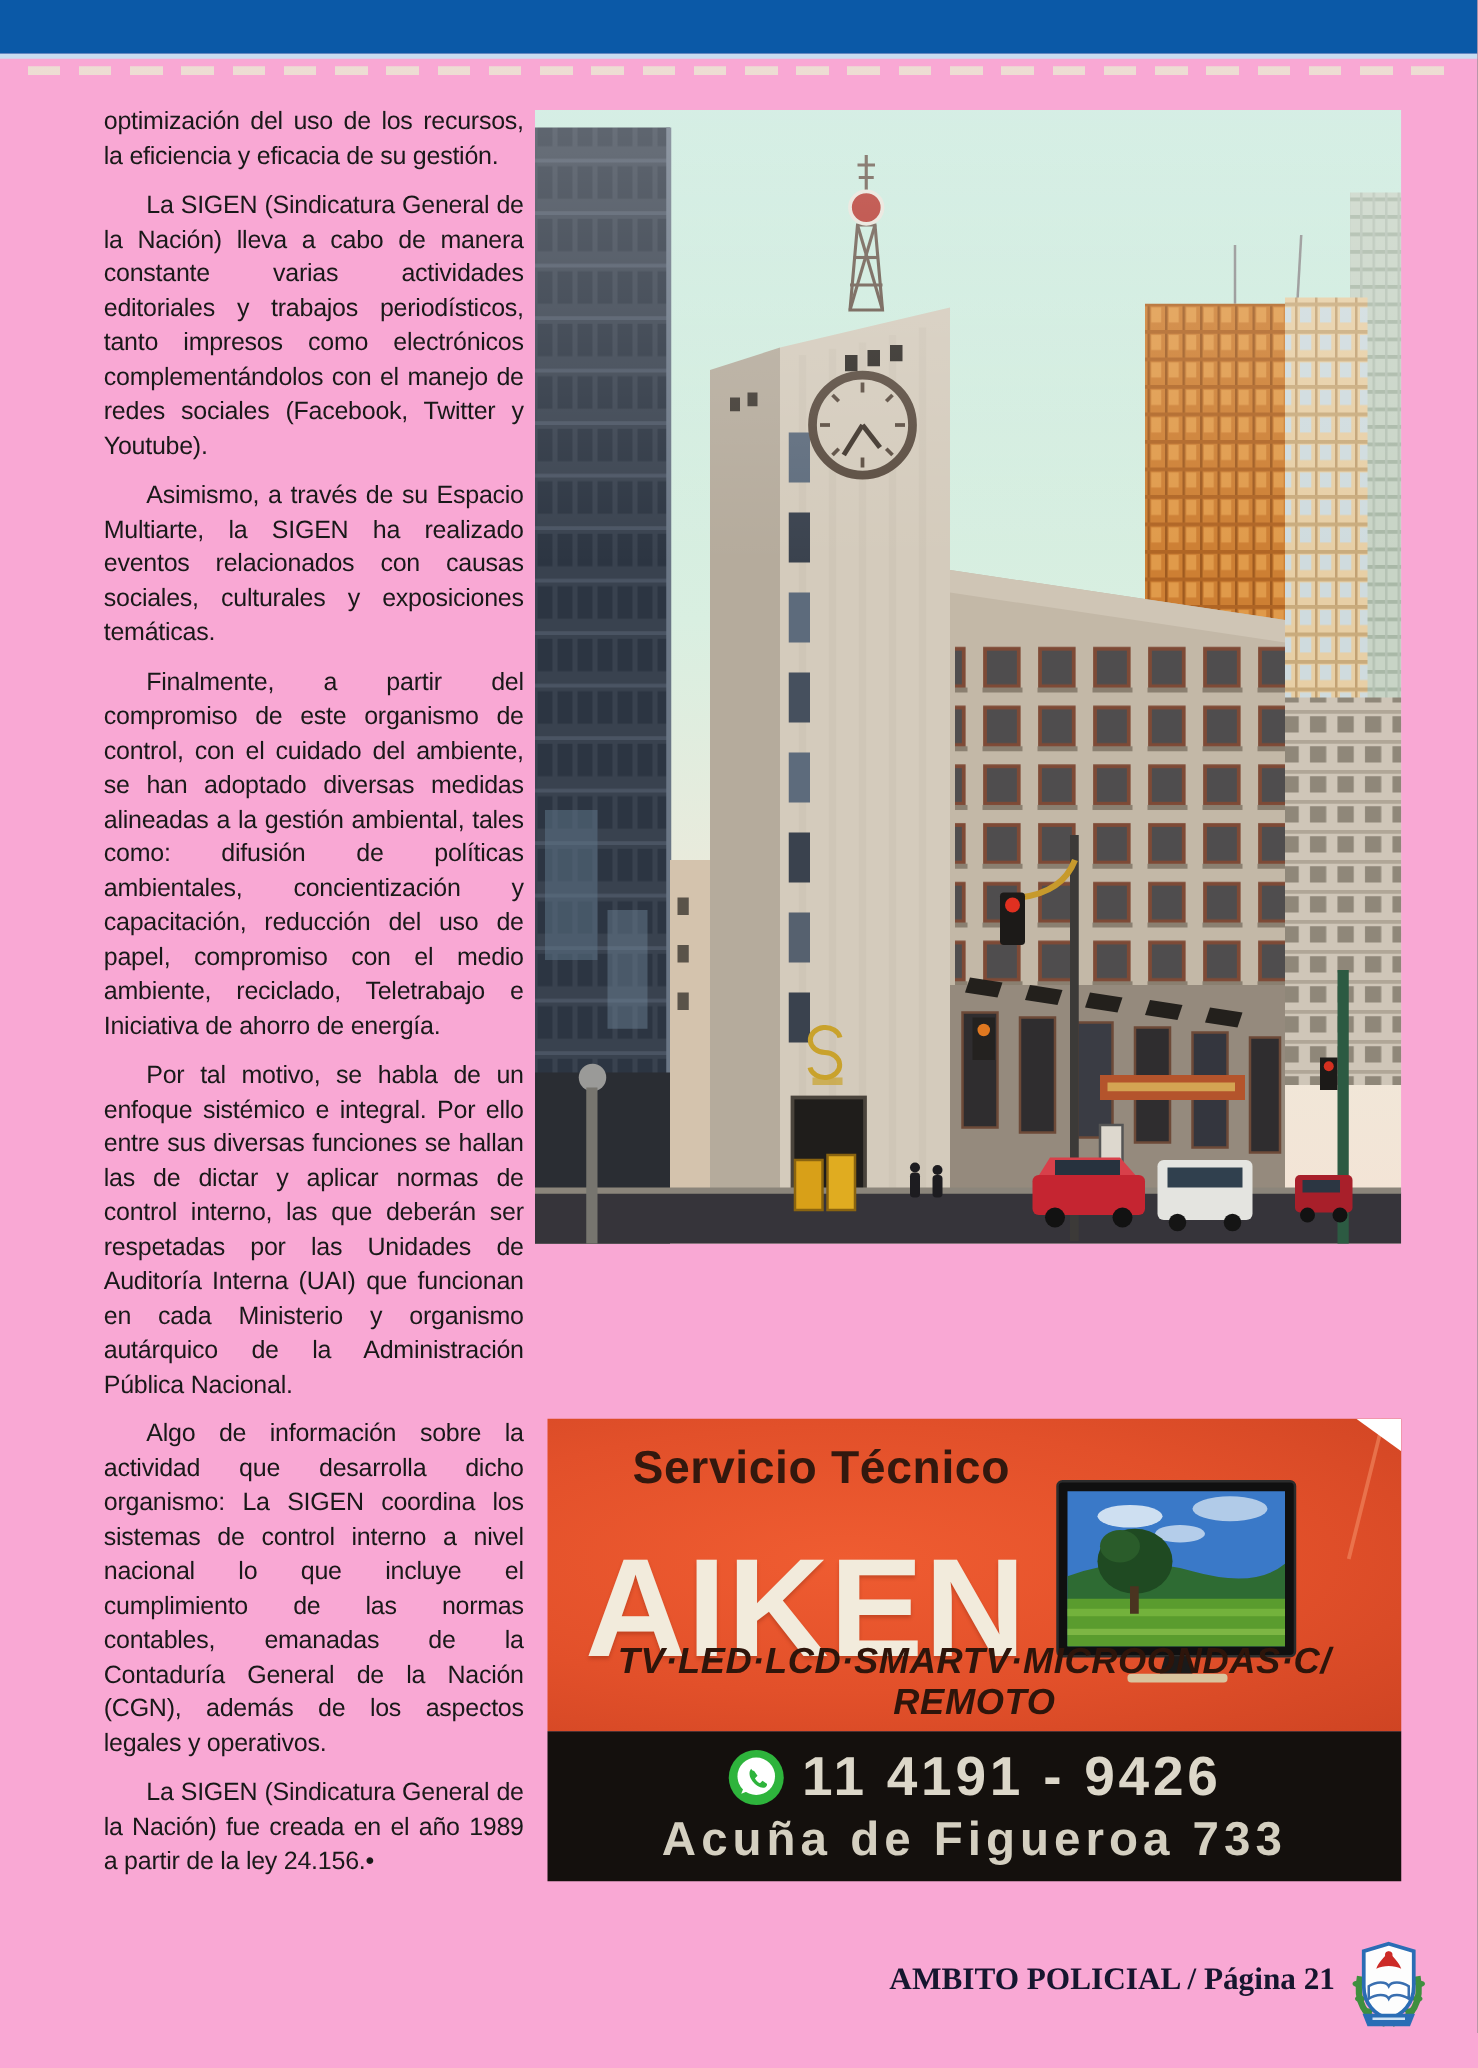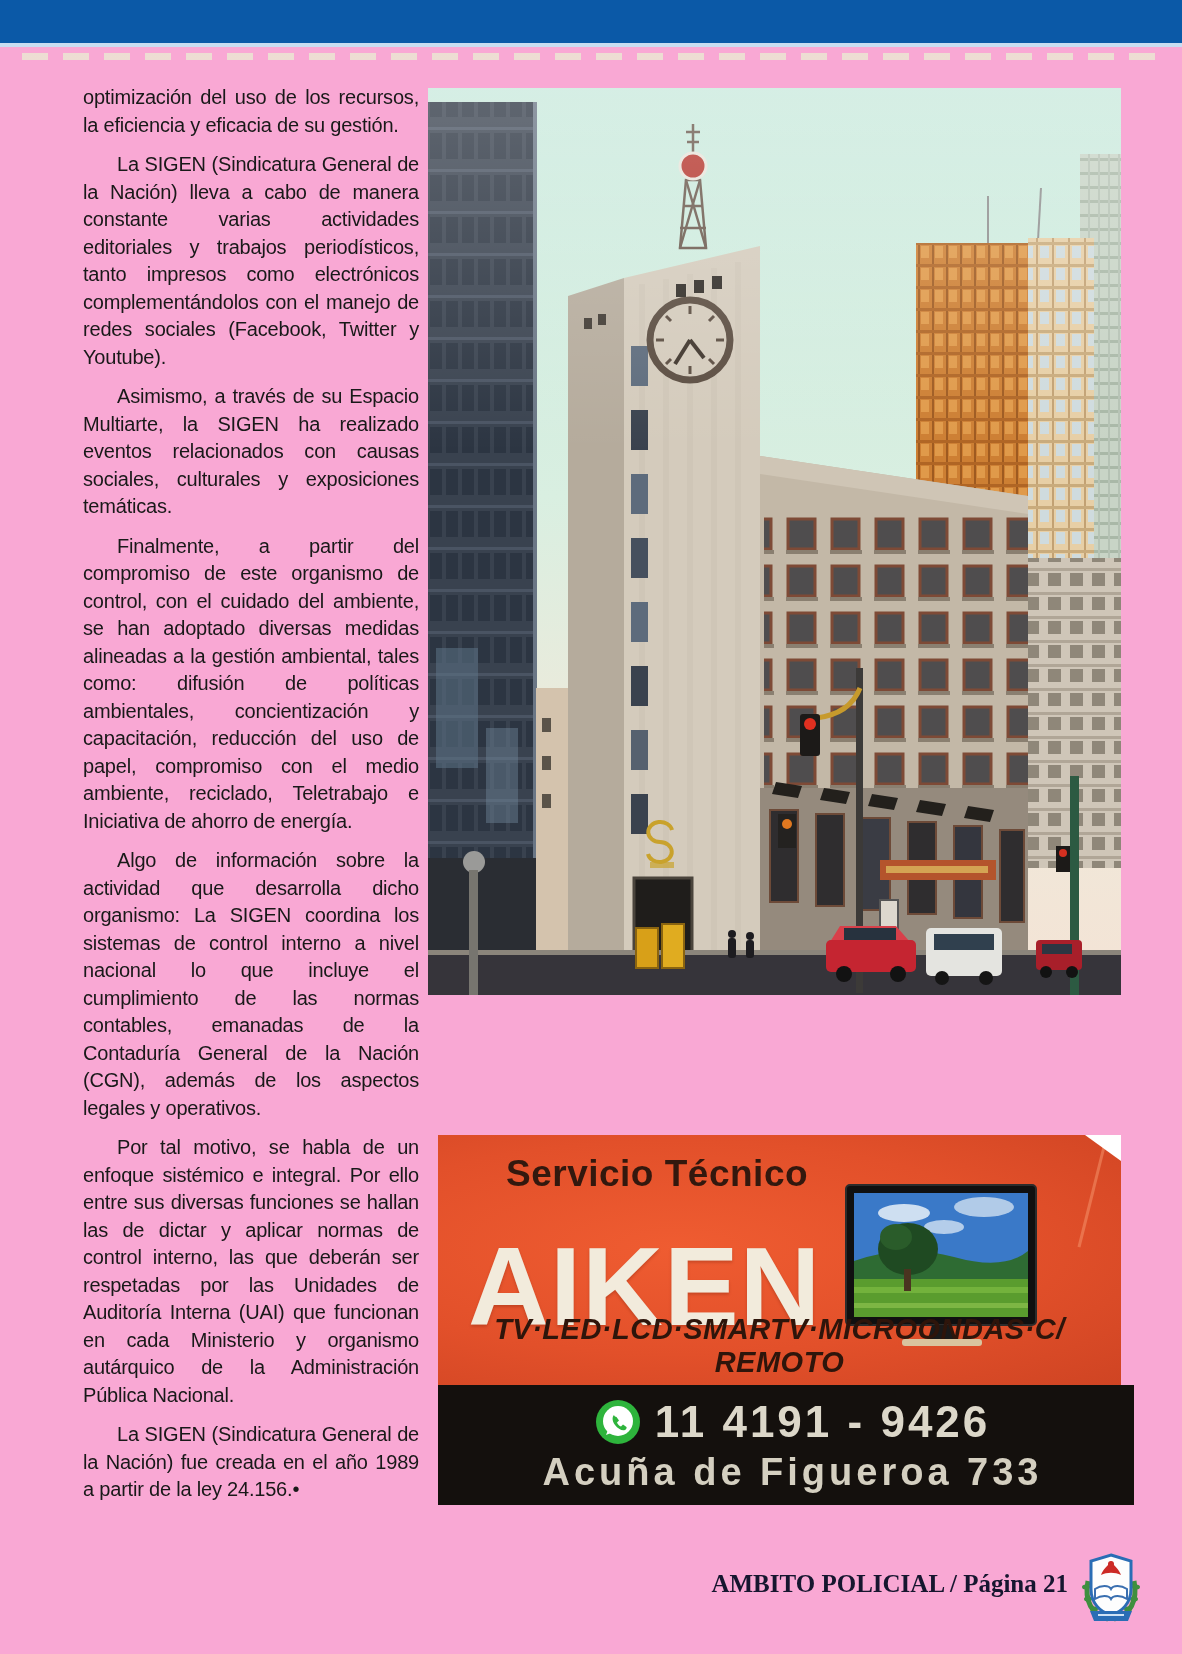--- a/index.html
+++ b/index.html
@@ -43,21 +43,21 @@
     position:absolute;left:30px;top:96px;font-size:112px;font-weight:bold;color:#f2ebdc;
     line-height:1;letter-spacing:1px;text-shadow:0 2px 3px rgba(90,20,5,.25);
   }
   .ad-products{
     position:absolute;left:0;bottom:6px;width:100%;text-align:center;
     font-size:29px;font-weight:bold;font-style:italic;color:#2e150b;letter-spacing:0.5px;
   }
   .ad-tv{position:absolute;left:406px;top:48px;width:198px;height:180px;}
   .ad-black{
     position:relative;width:683px;height:120px;background:#14100d;
-    display:flex;flex-direction:column;align-items:center;justify-content:center;gap:4px;padding-left:13px;
+    display:flex;flex-direction:column;align-items:center;justify-content:center;gap:4px;
   }
   .ad-phone-row{display:flex;align-items:center;gap:14px;}
   .ad-phone{font-size:44px;font-weight:bold;color:#dcd7c9;letter-spacing:3px;}
   .ad-address{font-size:38px;font-weight:bold;color:#d4cfc0;letter-spacing:4px;}
   .wa-icon{width:46px;height:46px;}
   
   .footer-text{
     position:absolute;right:114px;top:1570px;
     font-family:"Liberation Serif",serif;font-weight:bold;font-size:25px;color:#16162f;
   }
@@ -70,22 +70,22 @@
 
   <div class="topbar"></div>
   <div class="topbar-underline"></div>
   <div class="dash-row"></div>
 
   <div class="article">
     <p class="first">optimización del uso de los recursos, la eficiencia y eficacia de su gestión.</p>
     <p>La SIGEN (Sindicatura General de la Nación) lleva a cabo de manera constante varias actividades editoriales y trabajos periodísticos, tanto impresos como electrónicos complementándolos con el manejo de redes sociales (Facebook, Twitter y Youtube).</p>
     <p>Asimismo, a través de su Espacio Multiarte, la SIGEN ha realizado eventos relacionados con causas sociales, culturales y exposiciones temáticas.</p>
     <p>Finalmente, a partir del compromiso de este organismo de control, con el cuidado del ambiente, se han adoptado diversas medidas alineadas a la gestión ambiental, tales como: difusión de políticas ambientales, concientización y capacitación, reducción del uso de papel, compromiso con el medio ambiente, reciclado, Teletrabajo e Iniciativa de ahorro de energía.</p>
+    <p>Por tal motivo, se habla de un enfoque sistémico e integral. Por ello entre sus diversas funciones se hallan las de dictar y aplicar normas de control interno, las que deberán ser respetadas por las Unidades de Auditoría Interna (UAI) que funcionan en cada Ministerio y organismo autárquico de la Administración Pública Nacional.</p>
     <p>Algo de información sobre la actividad que desarrolla dicho organismo: La SIGEN coordina los sistemas de control interno a nivel nacional lo que incluye el cumplimiento de las normas contables, emanadas de la Contaduría General de la Nación (CGN), además de los aspectos legales y operativos.</p>
-    <p>Por tal motivo, se habla de un enfoque sistémico e integral. Por ello entre sus diversas funciones se hallan las de dictar y aplicar normas de control interno, las que deberán ser respetadas por las Unidades de Auditoría Interna (UAI) que funcionan en cada Ministerio y organismo autárquico de la Administración Pública Nacional.</p>
     <p>La SIGEN (Sindicatura General de la Nación) fue creada en el año 1989 a partir de la ley 24.156.•</p>
   </div>
 
   <div class="photo">
     <svg viewBox="0 0 693 907" preserveAspectRatio="none">
       <defs>
         <linearGradient id="sky" x1="0" y1="0" x2="0" y2="1">
           <stop offset="0" stop-color="#c8e9dc"></stop>
             <stop offset="0.45" stop-color="#d9efe1"></stop>
           <stop offset="0.75" stop-color="#efe9da"></stop>

